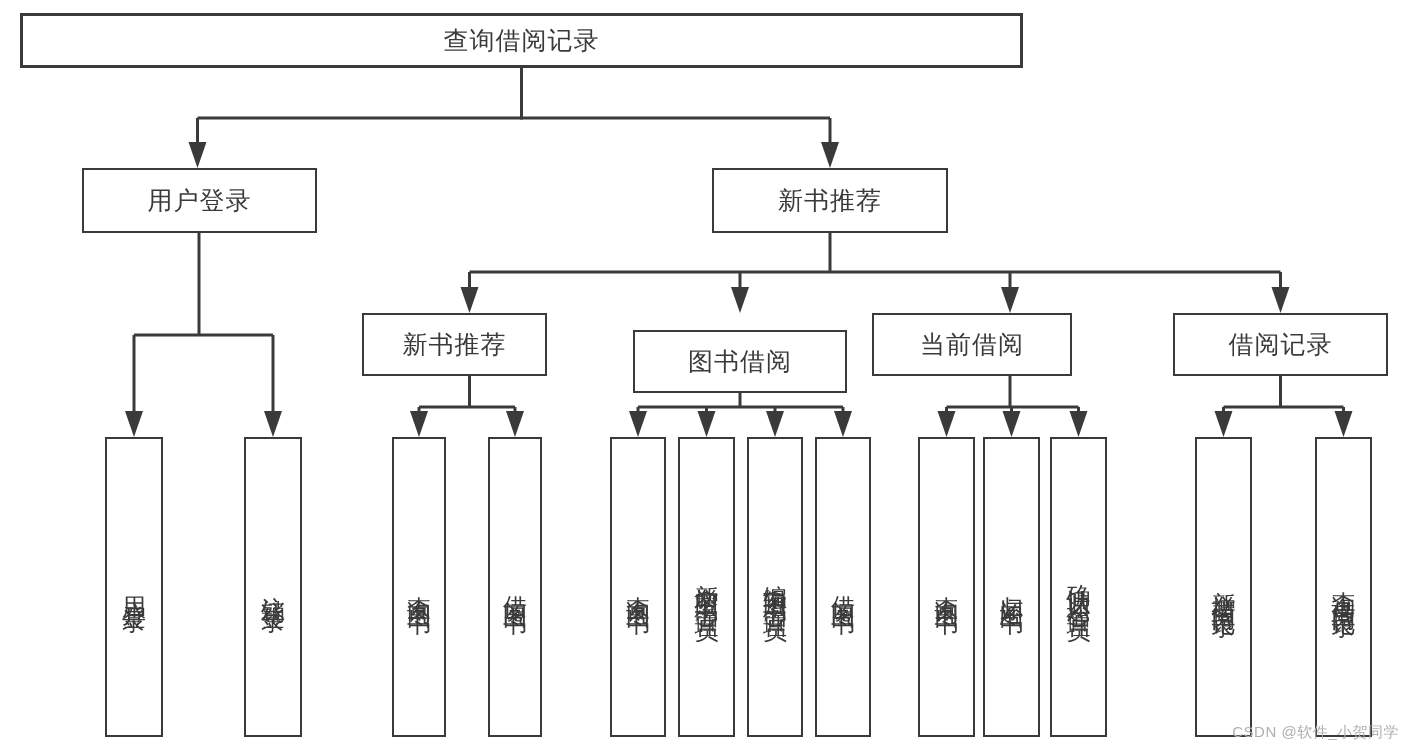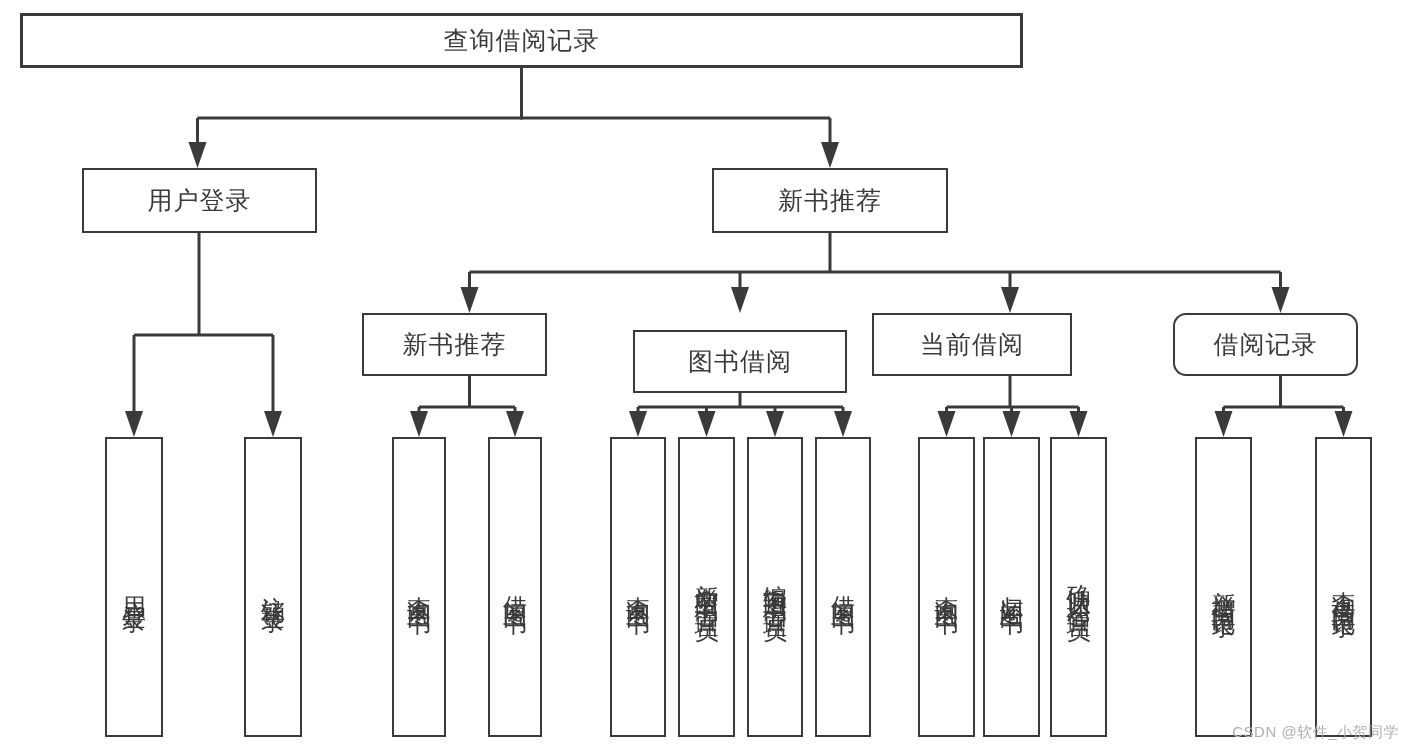--- a/index.html
+++ b/index.html
@@ -145,21 +145,21 @@
   </svg>
 
   <div class="node" style="left:20px; top:13px; width:1003px; height:55px;">查询借阅记录</div>
 
   <div class="node lvl" style="left:82px; top:168px; width:235px; height:65px;">用户登录</div>
   <div class="node lvl" style="left:712px; top:168px; width:236px; height:65px;">新书推荐</div>
 
   <div class="node lvl" style="left:362px; top:313px; width:185px; height:63px;">新书推荐</div>
   <div class="node lvl" style="left:633px; top:330px; width:214px; height:63px;">图书借阅</div>
   <div class="node lvl" style="left:872px; top:313px; width:200px; height:63px;">当前借阅</div>
-  <div class="node lvl" style="left:1173px; top:313px; width:185px; height:63px;border-radius:13px;">借阅记录</div>
+  <div class="node lvl" style="left:1173px; top:313px; width:215px; height:63px;">借阅记录</div>
 
   <div class="leaf" style="left:105px; width:58px;">用户登录</div>
   <div class="leaf" style="left:244px; width:58px;">注销登录</div>
 
   <div class="leaf" style="left:392px; width:54px;">查询图书</div>
   <div class="leaf" style="left:488px; width:54px;">借阅图书</div>
 
   <div class="leaf" style="left:610px; width:56px;">查询图书</div>
   <div class="leaf" style="left:678px; width:57px;">新增图书（管理员）</div>
   <div class="leaf" style="left:747px; width:56px;">编辑图书（管理员）</div>

